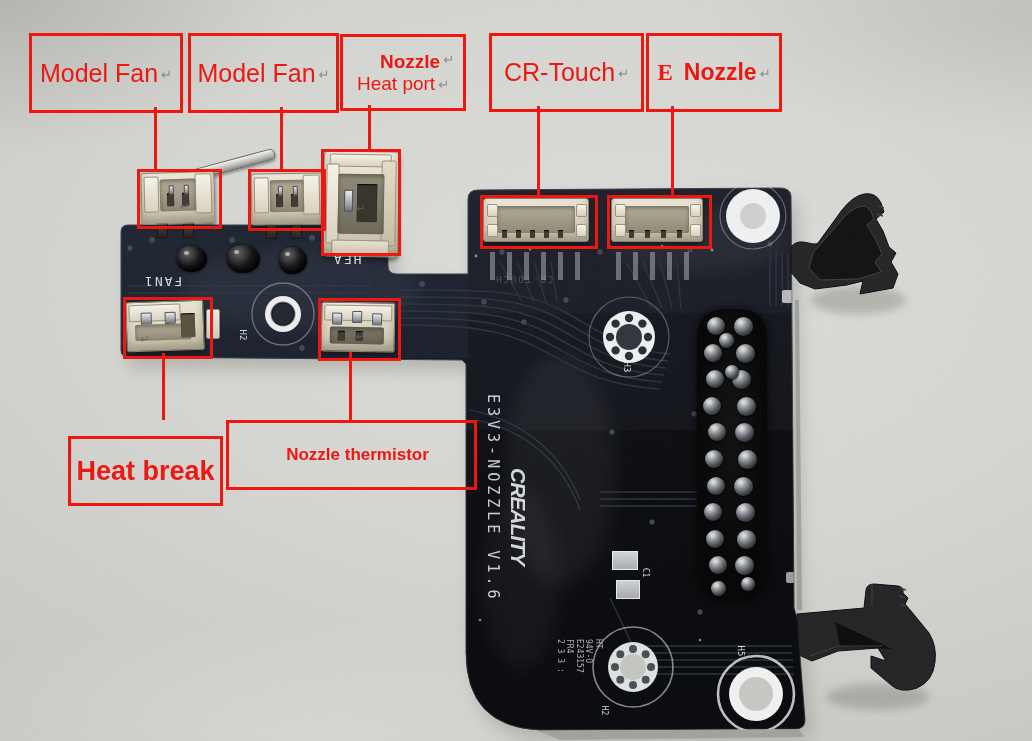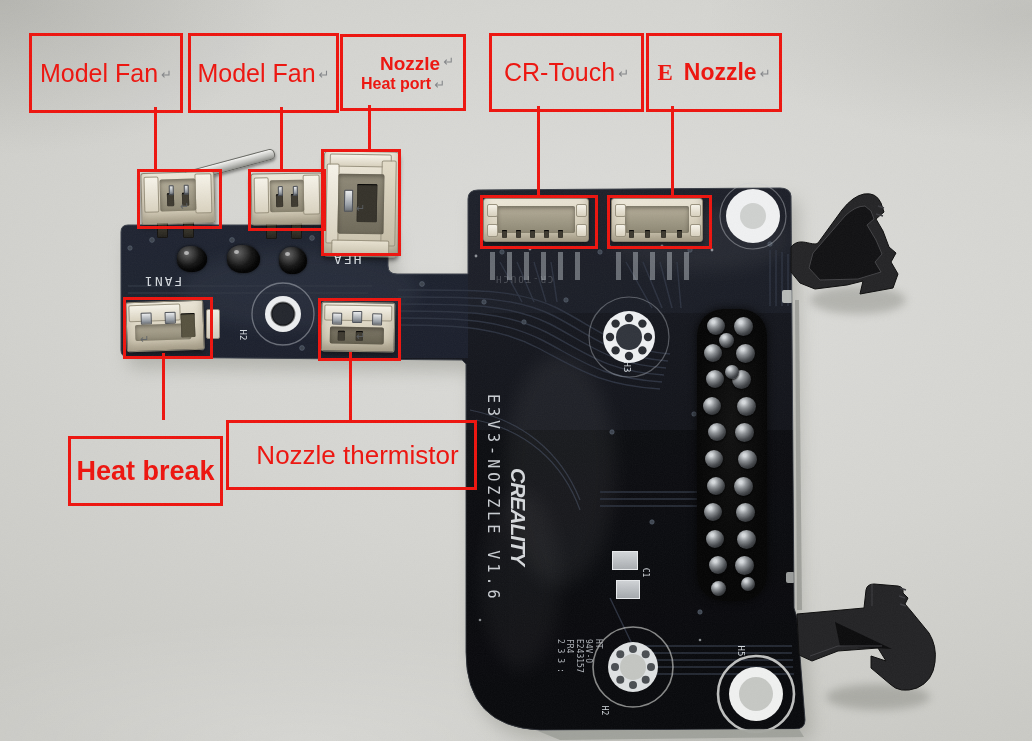--- a/index.html
+++ b/index.html
@@ -389,42 +389,42 @@
         <span class="lbltext" style="font-size:25px;">Model Fan</span>
         <span class="mark">↵</span>
       </div>
   </div>
   <div class="lblbox" style="left:340px;top:34px;width:120px;height:71px;">
     <div style="display:flex;margin-left:28px;">
         <span class="lbltext" style="font-size:19px;font-weight:bold;">Nozzle</span>
         <span class="mark">↵</span>
       </div>
     <div style="display:flex;align-items:center;">
-        <span class="lbltext" style="font-size:16px;font-weight:bold;">Heat port</span>
+        <span class="lbltext" style="font-size:19px;font-weight:normal;">Heat port</span>
         <span class="mark">↵</span>
       </div>
   </div>
   <div class="lblbox" style="left:489px;top:33px;width:149px;height:73px;">
     <div style="display:flex;align-items:center;">
         <span class="lbltext" style="font-size:25px;">CR-Touch</span>
         <span class="mark">↵</span>
       </div>
   </div>
   <div class="lblbox" style="left:646px;top:33px;width:130px;height:73px;">
     <div style="display:flex;align-items:center;">
       <span class="lbltext" style="font-size:23px;font-family:'Liberation Serif',serif;font-weight:600;margin-right:11px;">E</span>
       <span class="lbltext" style="font-size:23px;font-weight:bold;">Nozzle</span>
       <span class="mark">↵</span>
     </div>
   </div>
   <div class="lblbox" style="left:68px;top:436px;width:149px;height:64px;">
     <span class="lbltext" style="font-size:27px;font-weight:bold;">Heat break</span>
   </div>
   <div class="lblbox" style="left:226px;top:420px;width:245px;height:64px;">
-    <span class="lbltext" style="font-size:26px;font-weight:normal;margin-left:12px;">Nozzle thermistor</span>
+    <span class="lbltext" style="font-size:17px;font-weight:bold;margin-left:12px;">Nozzle thermistor</span>
   </div>
 
   <div class="hlbox" style="left:137px;top:169px;width:79px;height:54px;"></div>
   <div class="hlbox" style="left:248px;top:169px;width:72px;height:56px;"></div>
   <div class="hlbox" style="left:321px;top:149px;width:74px;height:101px;"></div>
   <div class="hlbox" style="left:480px;top:195px;width:112px;height:48px;"></div>
   <div class="hlbox" style="left:607px;top:195px;width:99px;height:48px;"></div>
   <div class="hlbox" style="left:123px;top:297px;width:84px;height:56px;"></div>
   <div class="hlbox" style="left:318px;top:298px;width:77px;height:57px;"></div>
 

